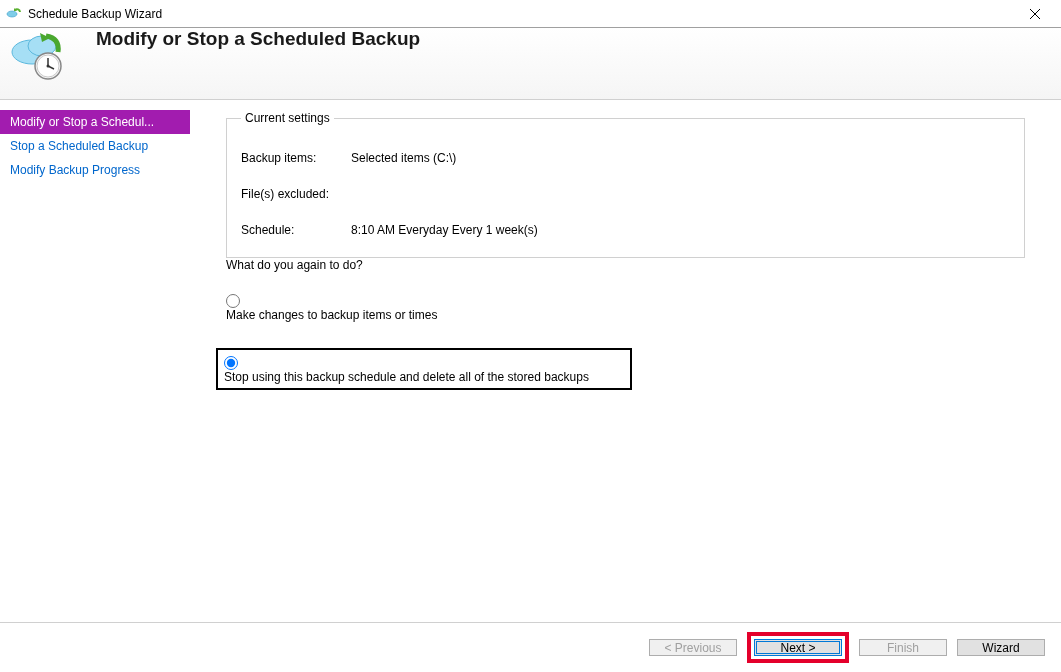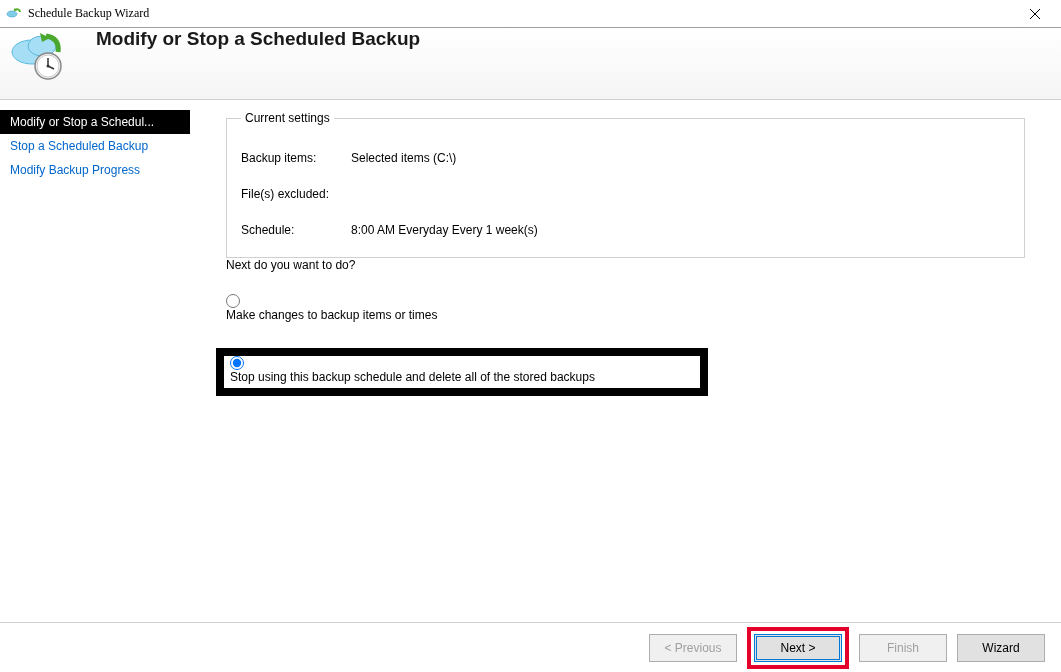--- a/index.html
+++ b/index.html
@@ -27,21 +27,20 @@
     .titlebar-icon {
       width: 16px;
       height: 16px;
       margin-right: 6px;
       position: relative;
     }
     .titlebar-title {
       flex: 1;
       font-size: 12px;
       color: #000;
-      font-family: Liberation Serif, serif;
     }
     .titlebar-close {
       width: 40px;
       height: 24px;
       display: flex;
       align-items: center;
       justify-content: center;
       font-size: 14px;
       cursor: pointer;
     }
@@ -75,21 +74,21 @@
     .sidebar-item {
       padding: 5px 10px;
       font-size: 12px;
       color: #0066cc;
       cursor: pointer;
       white-space: nowrap;
       overflow: hidden;
       text-overflow: ellipsis;
     }
     .sidebar-item.selected {
-      background: #000000;
+      background: #a21caf;
       color: #ffffff;
     }
     .main-content {
       flex: 1;
       padding: 18px 36px 18px 36px;
       font-size: 12px;
       color: #000;
     }
     .fieldset {
       border: 1px solid #d0d0d0;
@@ -124,46 +123,46 @@
       margin-bottom: 26px;
       cursor: pointer;
       flex-direction: column;
     }
     .radio-option input[type="radio"] {
       margin-right: 10px;
       width: 14px;
       height: 14px;
     }
     .highlight-red {
-      border: 8px solid #000000;
-      padding: 0 6px 4px 6px;
+      border: 2px solid #000000;
+      padding: 6px 6px 4px 6px;
       margin-left: -10px;
       margin-bottom: 20px;
       display: inline-flex;
-      width: 492px;
+      width: 416px;
     }
     .highlight-red .radio-option {
       margin-bottom: 0;
     }
     .footer {
       position: absolute;
       bottom: 0;
       left: 0;
       right: 0;
       height: 50px;
       border-top: 1px solid #d0d0d0;
       display: flex;
       align-items: center;
       justify-content: flex-end;
       padding-right: 16px;
       gap: 10px;
     }
     .btn {
       min-width: 88px;
-      height: 28px;
+      height: 17px;
       border: 1px solid #adadad;
       background: #e1e1e1;
       font-size: 12px;
       color: #000;
       cursor: pointer;
       display: flex;
       align-items: center;
       justify-content: center;
     }
     .btn.disabled {
@@ -232,25 +231,25 @@
       <div class="fieldset-legend">Current settings</div>
       <div class="settings-row">
         <span class="settings-label">Backup items:</span>
         <span class="settings-value">Selected items (C:\)</span>
       </div>
       <div class="settings-row" style="margin-top:22px">
         <span class="settings-label">File(s) excluded:</span>
       </div>
       <div class="settings-row" style="margin-top:22px">
         <span class="settings-label">Schedule:</span>
-        <span class="settings-value">8:00 AM Everyday Every 1 week(s)</span>
+        <span class="settings-value">8:10 AM Everyday Every 1 week(s)</span>
       </div>
     </div>
 
-    <div class="question">Next do you want to do?</div>
+    <div class="question">What do you again to do?</div>
 
     <label class="radio-option">
       <input type="radio" name="action" style="">
       <span>Make changes to backup items or times</span>
     </label>
 
 
     <div class="highlight-red">
       <label class="radio-option">
         <input type="radio" name="action" checked="" style="">

